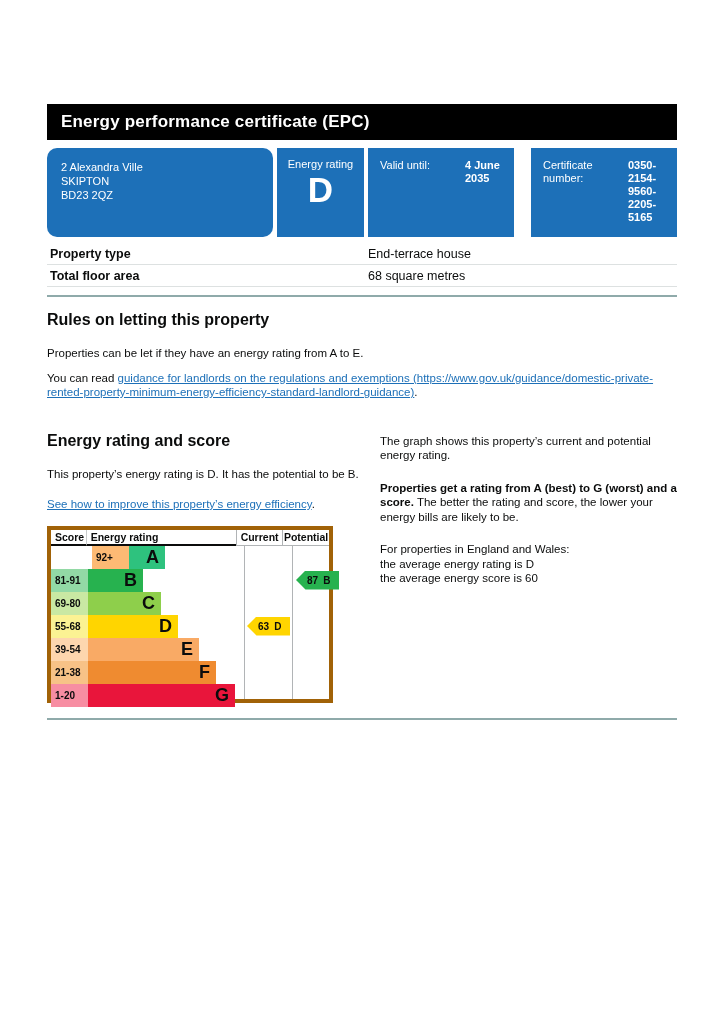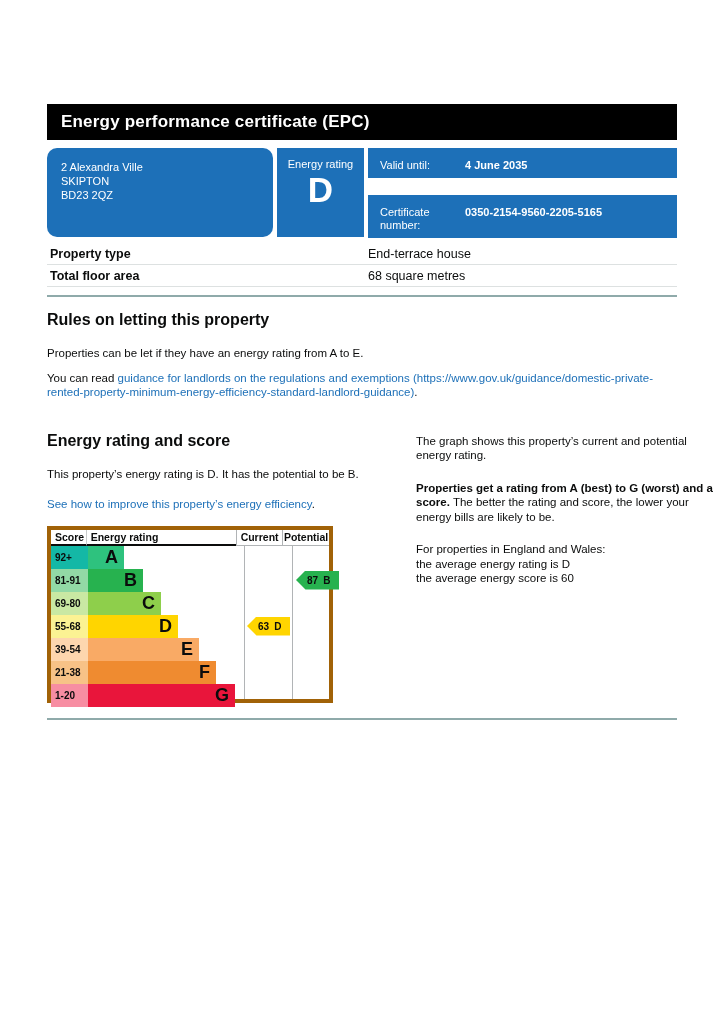--- a/index.html
+++ b/index.html
@@ -16,44 +16,44 @@
     display:flex; align-items:center; padding-left:14px; }
   .banner h1 { font-size:17px; font-weight:bold; letter-spacing:0.2px; }
 
   
   .blue-row { display:flex; gap:4px; margin-top:8px; height:89px; }
   .blue-box { background:#1d70b8; color:#ffffff; }
   .addr-box { width:226px; padding:12px 14px; font-size:11px; line-height:14px;border-radius:10px; }
   .rating-box { width:87px; display:flex; flex-direction:column; align-items:center; padding-top:10px; }
   .rating-box .lbl { font-size:11px; }
   .rating-box .big { font-size:35px; font-weight:bold; line-height:40px; }
-  .meta-box { flex:1; display:flex; flex-direction:column; gap:17px; }
+  .meta-box { flex:1; display:flex; flex-direction:row; gap:17px; }
   .meta-cell { background:#1d70b8; color:#ffffff; flex:1; display:flex;
     padding:11px 12px 6px 12px; font-size:11px; line-height:13px; }
   .meta-cell .m-label { width:85px; flex:none; }
   .meta-cell .m-value { font-weight:bold; }
 
   
   .facts { margin-top:6px; font-size:12.5px; }
   .facts .frow { display:flex; height:22px; align-items:center;
     border-bottom:1px solid #dde1e1; }
   .facts .fl { width:321px; padding-left:3px;font-weight:bold; }
   .facts .fv { flex:1; }
 
   .hr-teal { border:none; height:2px; background:#8faaaa; margin-top:8px; }
 
   h2 { font-size:16px; font-weight:bold; line-height:20px; }
   p, .body-text { font-size:11.5px; line-height:14.5px; }
-  a { color:#1d70b8; cursor:pointer;margin-top:24px; }
+  a { color:#1d70b8; text-decoration:underline; cursor:pointer;margin-top:24px; }
 
   .rules { margin-top:13px; }
   .rules p.p1 { margin-top:16px; }
   .rules p.p2 { margin-top:10px; width:626px; overflow-wrap:break-word; }
 
-  .two-col { margin-top:31px; display:flex;gap:36px; }
+  .two-col { margin-top:31px; display:flex; }
   .col-left { width:333px; flex:none; }
   .col-right { flex:1; padding-top:3px; }
   .col-left p.intro { margin-top:16px; width:315px; }
   .col-left p.improve { margin-top:16px; }
   .col-right p { width:300px; }
   .col-right .gap { margin-top:18px; }
   .col-right .line { margin-top:0; }
 
   
   .chart { position:relative; width:286px; height:177px; margin-top:14px;
@@ -141,21 +141,21 @@
 
       <div class="chart">
         <div class="ch-header">
           <div class="ch-cell ch-score">Score</div>
           <div class="ch-cell ch-rating">Energy rating</div>
           <div class="ch-cell ch-current">Current</div>
           <div class="ch-cell ch-potential">Potential</div>
         </div>
         <div id="chart-bands">
             <div class="band-row">
-              <div class="band-score" style="background: #14b8a6;">92+</div>
+              <div class="band-score" style="background: #fdba74; margin-left: 41px;">92+</div>
               <div class="band-bar" style="background: rgb(46, 194, 126); width: 36px;">
                 <span class="band-letter">A</span>
               </div>
             </div>
             <div class="band-row">
               <div class="band-score" style="background: rgb(146, 217, 165);">81-91</div>
               <div class="band-bar" style="background: rgb(39, 178, 79); width: 55px;">
                 <span class="band-letter">B</span>
               </div>
             </div>

